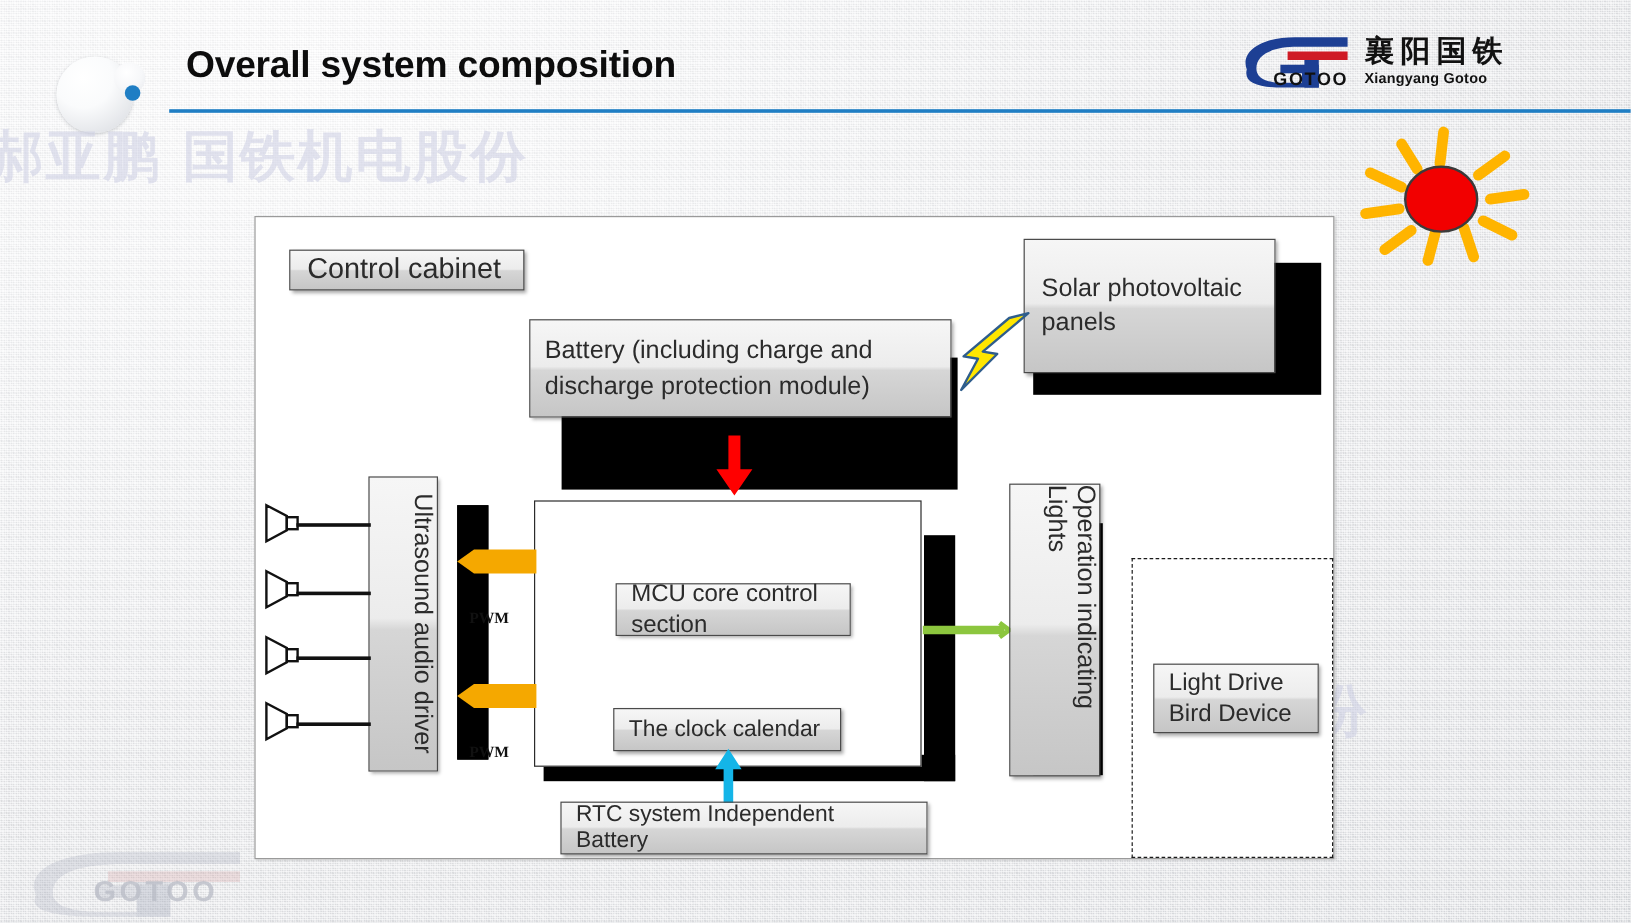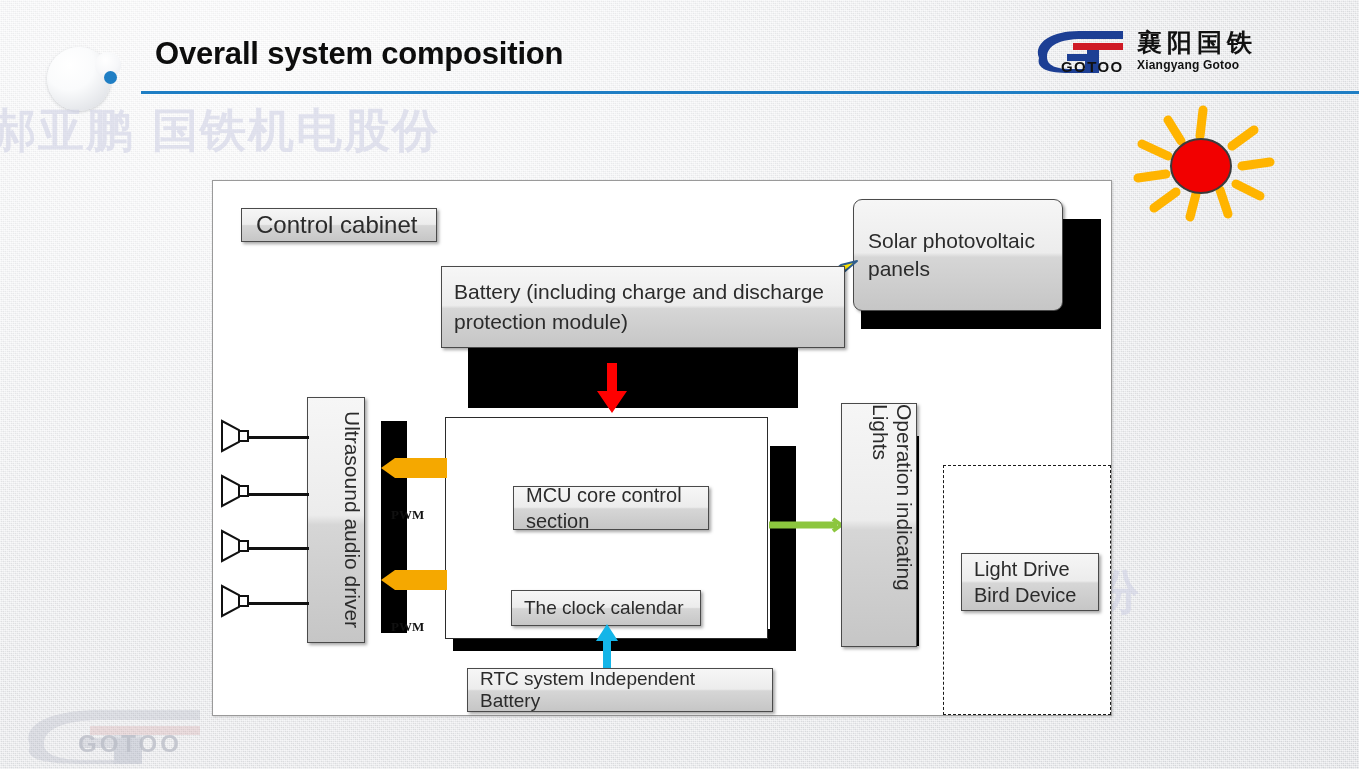--- a/index.html
+++ b/index.html
@@ -176,31 +176,31 @@
     <div class="shadowblk" style="left:168px;top:240px;width:26px;height:212px;"></div>
     <div class="shadowblk" style="left:168px;top:240px;width:26px;height:212px;"></div>
     <div class="shadowblk" style="left:557px;top:265px;width:26px;height:205px;"></div>
     <div class="shadowblk" style="left:240px;top:448px;width:343px;height:22px;"></div>
     <div class="shadowblk" style="left:648px;top:255px;width:58px;height:210px;"></div>
 
     <div class="gbox" style="left:28px;top:17px;width:196px;height:34px;padding:0 14px;font-size:24px;margin-top:10px;">
       <span>Control cabinet</span>
     </div>
 
-    <div class="gbox" style="left:640px;top:18px;width:210px;height:112px;padding:0 14px;font-size:21px;line-height:28px;border-radius:9px;">
+    <div class="gbox" style="left:640px;top:18px;width:210px;height:112px;padding:0 14px;font-size:21px;line-height:28px;">
       <span>Solar photovoltaic panels</span>
     </div>
 
     <div style="position:absolute;left:572px;top:78px;width:76px;height:70px;">
       <svg width="76" height="70" viewBox="0 0 76 70">
         <polygon points="72,2 34,34 46,36 16,66 30,40 18,38 56,6" fill="#ffe600" stroke="#2e5d8c" stroke-width="2" stroke-linejoin="round"></polygon>
       </svg>
     </div>
 
-    <div class="gbox" style="left:228px;top:85px;width:404px;height:82px;padding:0 12px;font-size:21px;line-height:30px;">
+    <div class="gbox" style="left:228px;top:85px;width:352px;height:82px;padding:0 12px;font-size:21px;line-height:30px;">
       <span>Battery (including charge and discharge protection module)</span>
     </div>
 
     <div style="position:absolute;left:382px;top:182px;width:34px;height:52px;">
       <svg width="34" height="52" viewBox="0 0 34 52">
         <polygon points="12,0 22,0 22,28 32,28 17,50 2,28 12,28" fill="#ff0000"></polygon>
       </svg>
     </div>
 
     <div class="gbox vert" style="left:94px;top:216px;width:58px;height:246px;justify-content:center;font-size:21px;">

